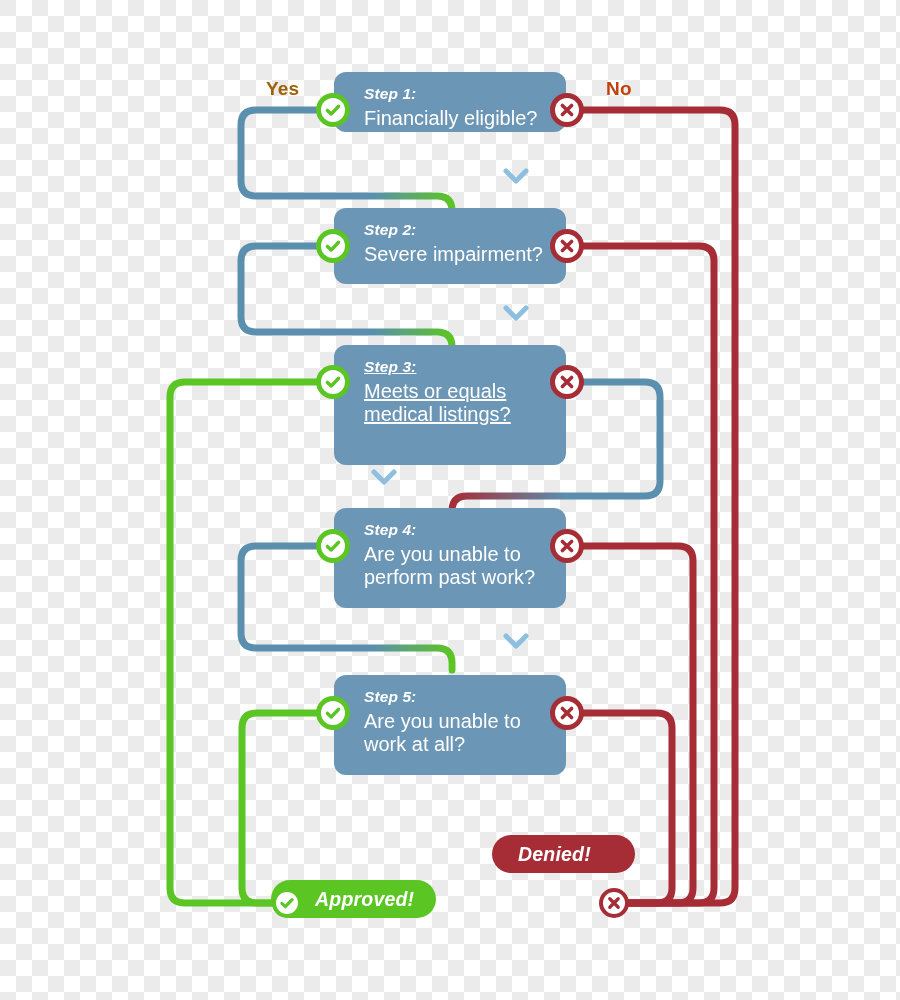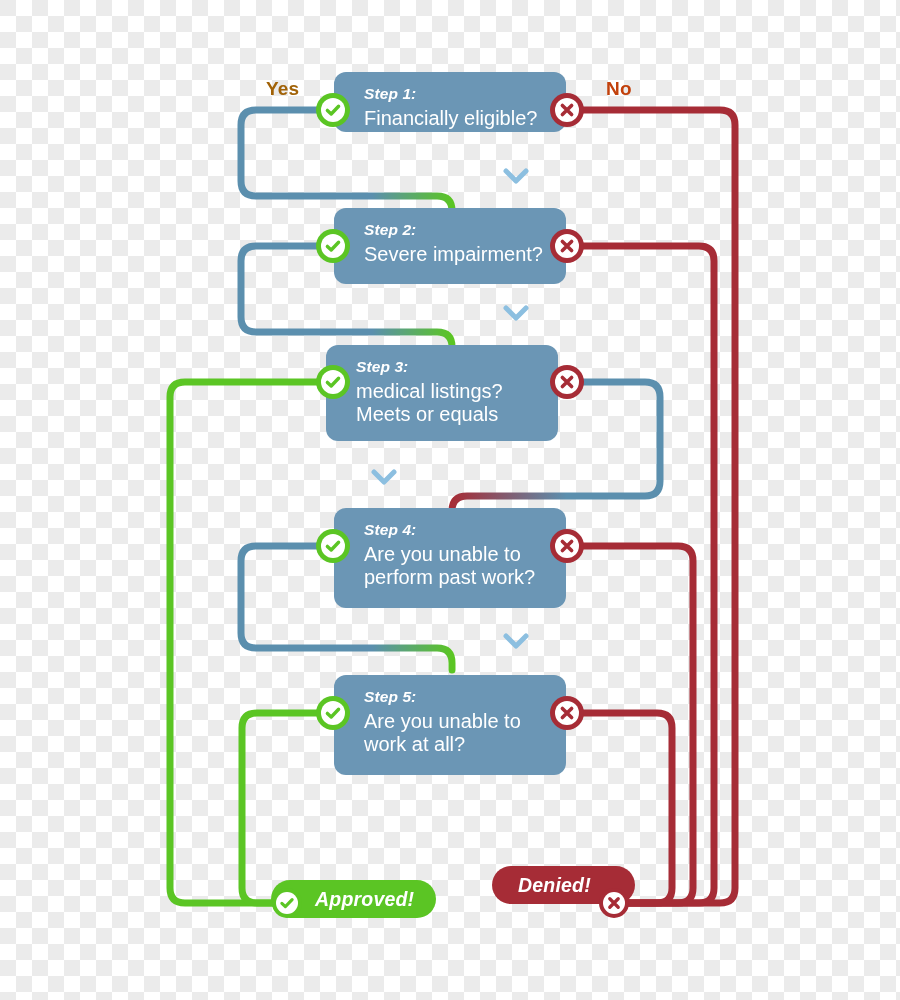--- a/index.html
+++ b/index.html
@@ -167,24 +167,24 @@
       <path d="M6.4 12.4 L10.2 16 L17.6 8.3" fill="none" stroke="#5bc524" stroke-width="3.4" stroke-linecap="round" stroke-linejoin="round"></path>
     </svg>
   </div>
   <div class="node-icon node-no" style="left:550px;top:229px;">
     <div class="inner"></div>
     <svg viewBox="0 0 24 24">
       <path d="M7.4 7.4 L16.6 16.6 M16.6 7.4 L7.4 16.6" fill="none" stroke="#a62c36" stroke-width="3.6" stroke-linecap="round"></path>
     </svg>
   </div>
 
-  <div class="step-box" style="left:326px;top:345px;width:232px;height:96px;">
+  <div class="step-box" style="left:334px;top:345px;width:232px;height:120px;text-decoration:underline;">
     <div class="step-label">Step 3:</div>
+    <div class="step-text">Meets or equals</div>
     <div class="step-text">medical listings?</div>
-    <div class="step-text">Meets or equals</div>
   </div>
   <div class="node-icon node-yes" style="left:316px;top:365px;">
     <div class="inner"></div>
     <svg viewBox="0 0 24 24">
       <path d="M6.4 12.4 L10.2 16 L17.6 8.3" fill="none" stroke="#5bc524" stroke-width="3.4" stroke-linecap="round" stroke-linejoin="round"></path>
     </svg>
   </div>
   <div class="node-icon node-no" style="left:550px;top:365px;">
     <div class="inner"></div>
     <svg viewBox="0 0 24 24">
@@ -252,21 +252,21 @@
   <div class="result-pill pill-approved" style="left:271px;top:880px;">
     <span class="pill-text">Approved!</span>
   </div>
   <div class="pill-icon node-yes" style="left:272px;top:888px;background:#5bc524;">
     <div class="inner"></div>
     <svg viewBox="0 0 24 24">
       <path d="M6.4 12.4 L10.2 16 L17.6 8.3" fill="none" stroke="#5bc524" stroke-width="3.4" stroke-linecap="round" stroke-linejoin="round"></path>
     </svg>
   </div>
 
-  <div class="result-pill pill-denied" style="left:492px;top:866px;">
+  <div class="result-pill pill-denied" style="left:492px;top:835px;">
     <span class="pill-text">Denied!</span>
   </div>
   <div class="pill-icon node-no" style="left:599px;top:888px;background:#a62c36;">
     <div class="inner"></div>
     <svg viewBox="0 0 24 24">
       <path d="M7.4 7.4 L16.6 16.6 M16.6 7.4 L7.4 16.6" fill="none" stroke="#a62c36" stroke-width="3.6" stroke-linecap="round"></path>
     </svg>
   </div>
 
 </div>

